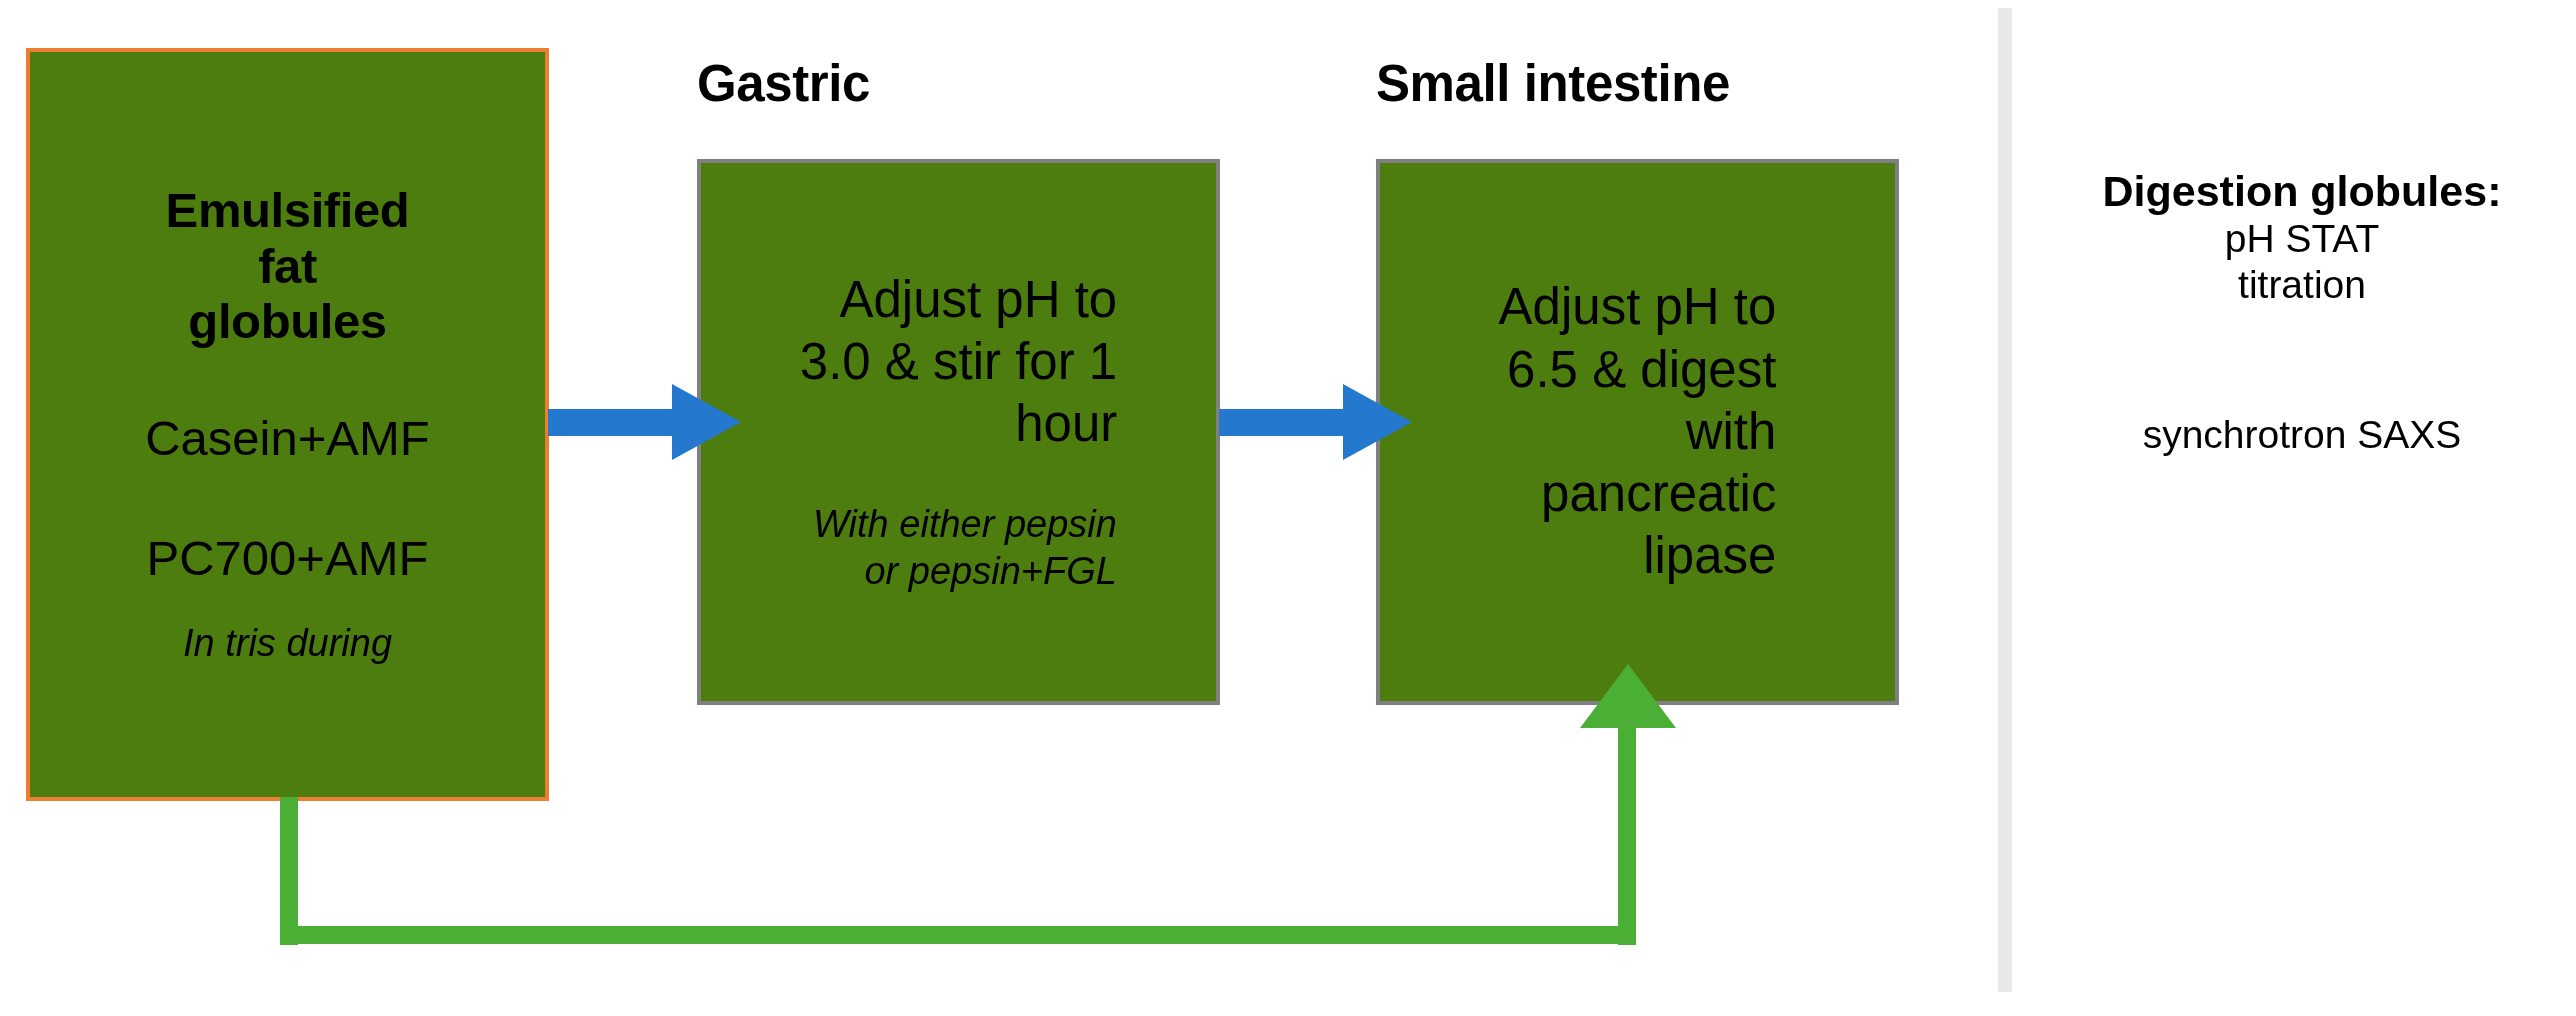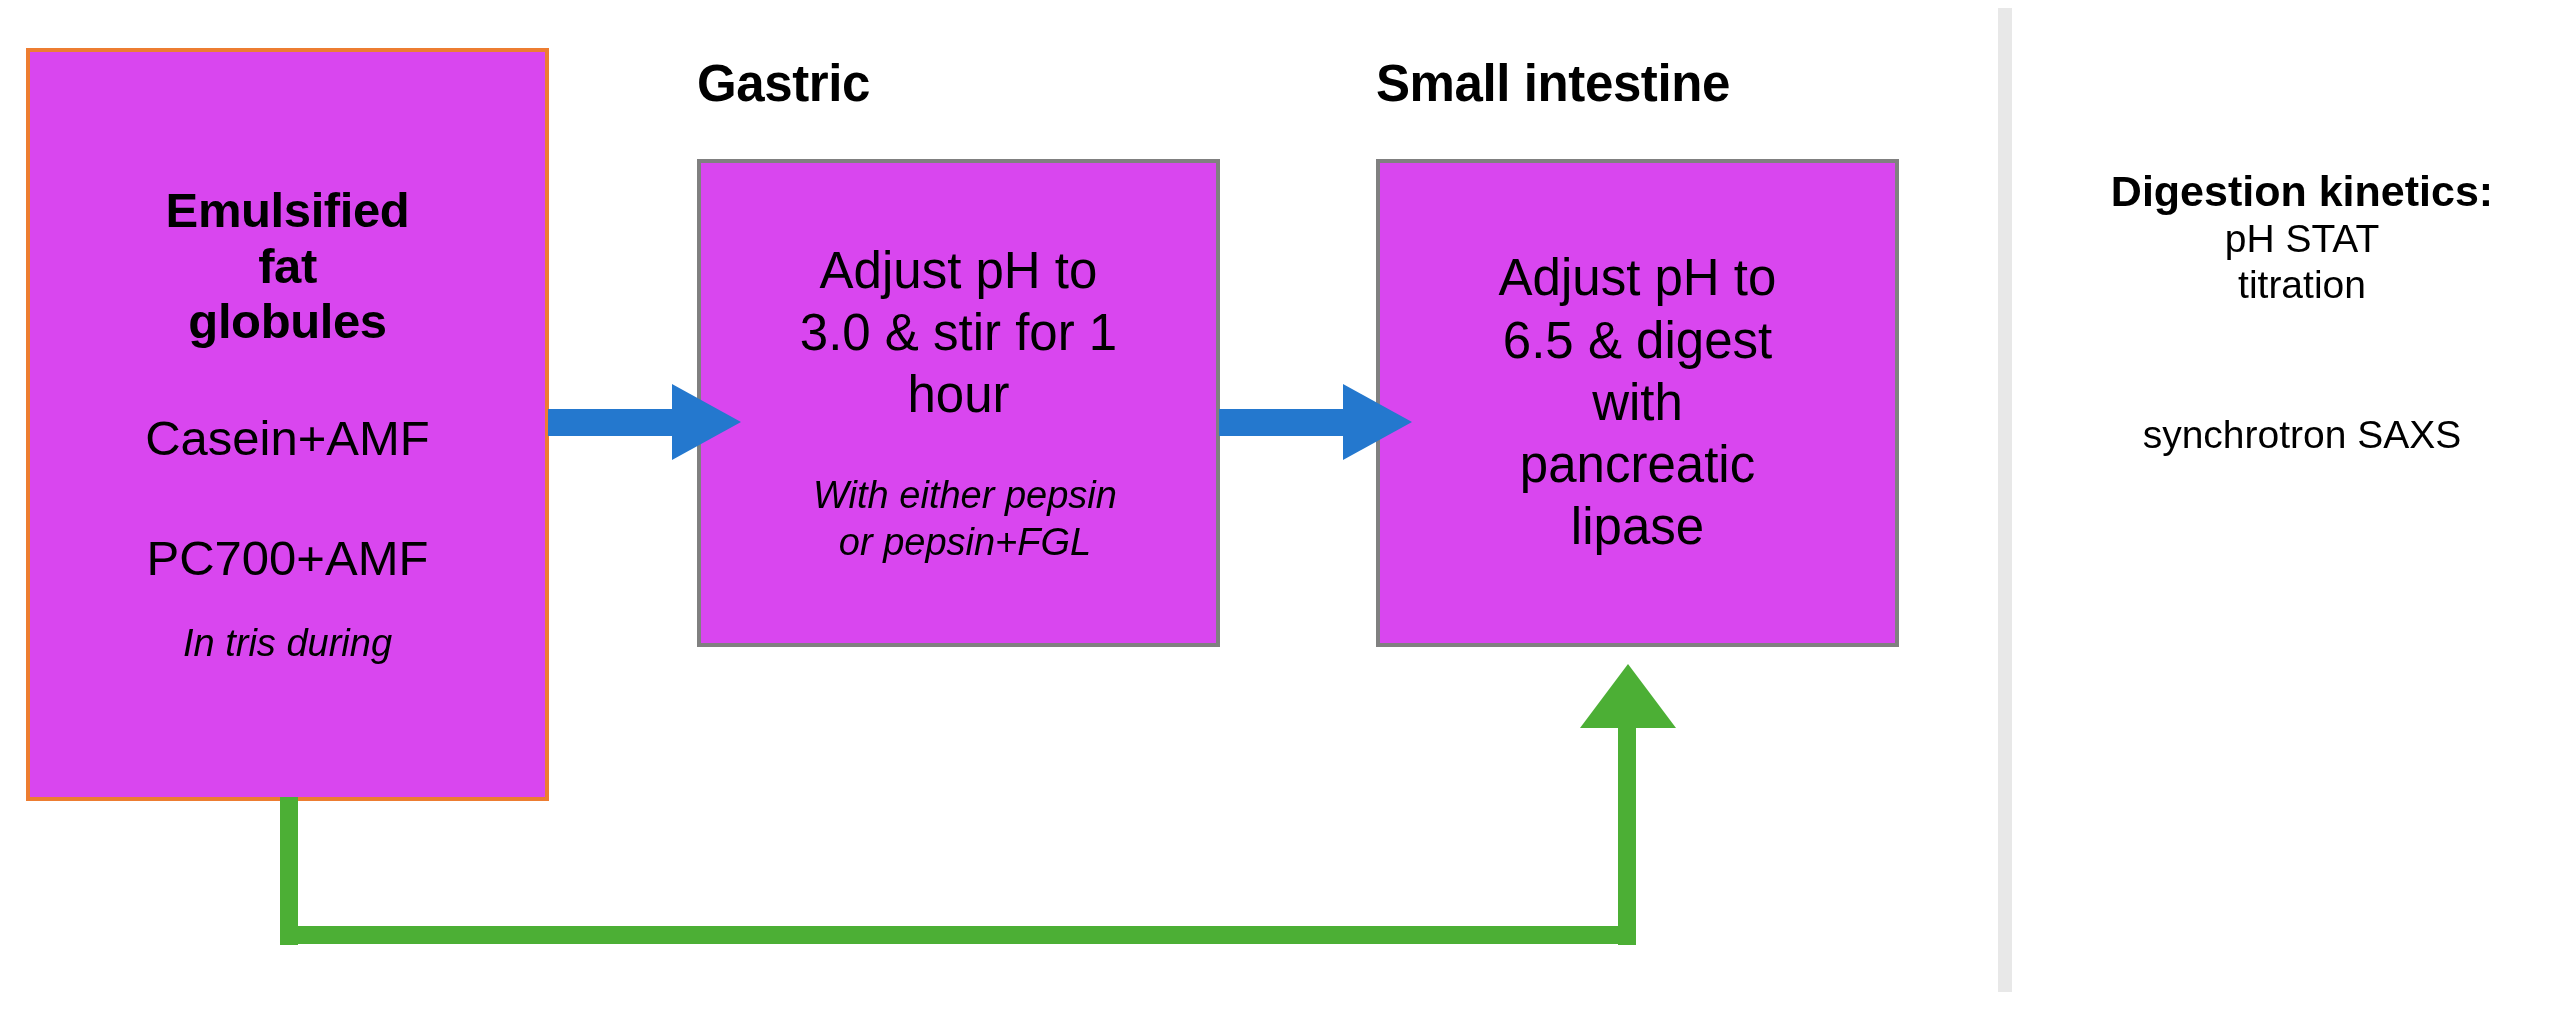--- a/index.html
+++ b/index.html
@@ -16,41 +16,42 @@
     width: 2576px;
     height: 1016px;
     background: #ffffff;
     overflow: hidden;
   }
 
   
   .box {
     position: absolute;
     box-sizing: border-box;
-    background: #d946ef;
+    background: #4d7c0f;
     display: flex;
     flex-direction: column;
     align-items: center;
     justify-content: center;
     text-align: center;
   }
   .box.source {
     left: 26px;
     top: 48px;
     width: 523px;
     height: 753px;
     border: 4.8px solid #ED7D31;
     padding: 14.3px 19px;
   }
   .box.stage {
     width: 523px;
-    height: 488px;
+    height: 546px;
     border: 4px solid #808080;
     top: 159px;
     padding: 0 32px;
+    text-align: right;
   }
   .box.stage.gastric { left: 697px; }
   .box.stage.intestine { left: 1376px; }
 
   
   .box-title {
     font-weight: bold;
     font-size: 49px;
     line-height: 1.14;
     letter-spacing: -0.4px;
@@ -226,21 +227,21 @@
   <div class="green-seg green-vert-left"></div>
   <div class="green-seg green-horiz"></div>
   <div class="green-seg green-vert-right"></div>
   <div class="green-head"></div>
 
   <div class="divider"></div>
 
   <div class="analysis">
 
     <div class="analysis-block">
-      <div class="analysis-label">Digestion kinetics:</div>
+      <div class="analysis-label">Digestion globules:</div>
       <div class="analysis-value">pH STAT
 titration</div>
     </div>
 
     <div class="analysis-spacer"></div>
 
     <div class="analysis-block">
       <div class="analysis-value">synchrotron SAXS</div>
     </div>
 

